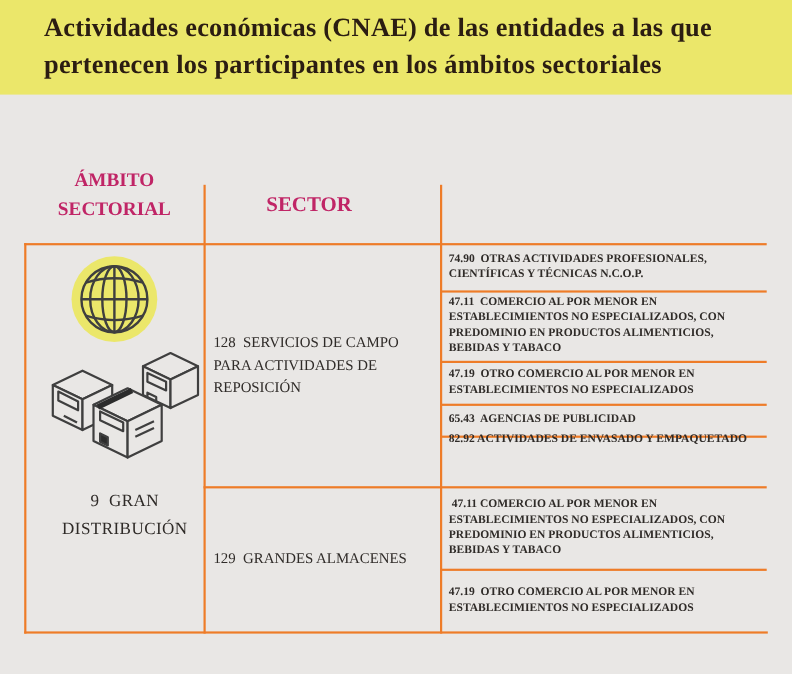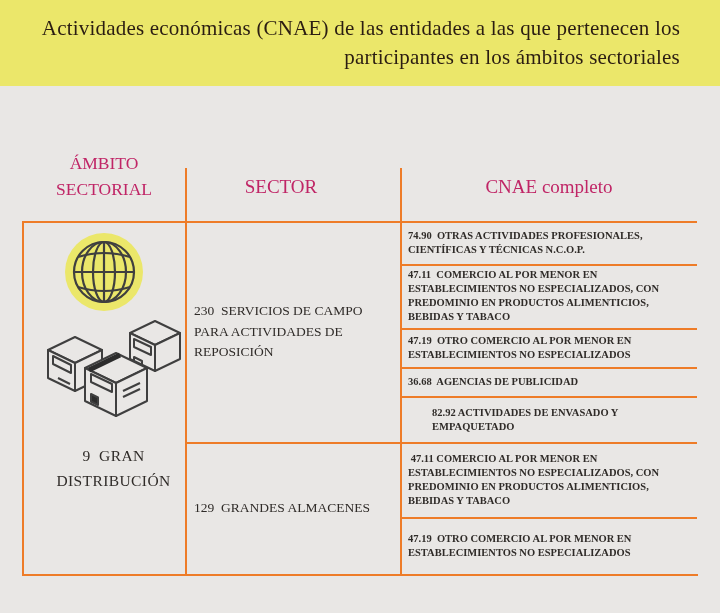--- a/index.html
+++ b/index.html
@@ -11,41 +11,41 @@
     --body-text:#2f2b28;
   }
   *{box-sizing:border-box;margin:0;padding:0;}
   html,body{width:720px;}
   body{font-family:"Liberation Serif","DejaVu Serif",serif;}
   .screen{position:relative;width:720px;height:613px;background:var(--background);overflow:hidden;}
 
   
   .banner{position:absolute;left:0;top:0;width:720px;height:86px;background:var(--banner-yellow);
           display:flex;align-items:center;justify-content:center;}
-  .banner .title{width:640px;text-align:right;font-weight:normal;font-size:21px;line-height:1.38;
+  .banner .title{width:640px;text-align:left;font-weight:bold;font-size:24px;line-height:1.38;
                  color:var(--title-text);letter-spacing:.2px;}
 
   
   .hline,.vline{position:absolute;background:var(--line-orange);}
   .hline{height:2px;}
   .vline{width:2px;}
   .l-header{left:22px;top:221px;width:675px;}
   .l-bottom{left:22px;top:574px;width:676px;}
   .l-left{left:22px;top:221px;height:355px;}
   .l-col1{left:185px;top:168px;height:408px;}
   .l-col2{left:400px;top:168px;height:408px;}
   .l-sector{left:185px;top:442px;width:512px;}
   .l-r1{left:401px;top:264px;width:296px;}
   .l-r2{left:401px;top:328px;width:296px;}
   .l-r3{left:401px;top:367px;width:296px;}
   .l-r4{left:401px;top:396px;width:296px;}
   .l-r6{left:401px;top:517px;width:296px;}
 
   
-  .colhead{position:absolute;color:var(--header-pink);font-weight:normal;text-align:center;}
+  .colhead{position:absolute;color:var(--header-pink);font-weight:bold;text-align:center;}
   .h-ambito{left:30px;top:150px;width:148px;font-size:17.5px;line-height:1.5;}
   .h-sector{left:186px;top:176px;width:190px;font-size:19px;}
   .h-cnae{left:401px;top:176px;width:296px;font-size:19px;}
 
   
   .icon-wrap{position:absolute;left:28px;top:228px;width:162px;height:200px;}
   .ambito-label{position:absolute;left:24px;top:444px;width:179px;text-align:center;
                 font-size:15.5px;line-height:1.6;color:var(--body-text);letter-spacing:.4px;
                 white-space:pre-wrap;}
 
@@ -57,21 +57,21 @@
   .s-129{top:443px;height:131px;}
 
   
   .cnae-row{position:absolute;left:401px;width:296px;display:flex;align-items:center;}
   .cnae-row .txt{padding-left:7px;width:280px;font-size:10.5px;line-height:1.32;
                  color:var(--body-text);white-space:pre-wrap;font-weight:bold;}
   .r1{top:222px;height:42px;}
   .r2{top:264px;height:64px;}
   .r3{top:328px;height:39px;}
   .r4{top:367px;height:29px;}
-  .r5{top:396px;height:47px;padding-left:24px;}
+  .r5{top:376px;height:47px;}
   .r6{top:443px;height:74px;}
   .r7{top:517px;height:57px;}
 </style>
 </head>
 <body>
 
 <div class="screen">
 
   <div class="banner">
     <div class="title">Actividades económicas (CNAE) de las entidades a las que pertenecen los participantes en los ámbitos sectoriales</div>
@@ -84,21 +84,20 @@
   <div class="vline l-col2"></div>
   <div class="hline l-sector"></div>
   <div class="hline l-r1"></div>
   <div class="hline l-r2"></div>
   <div class="hline l-r3"></div>
   <div class="hline l-r4"></div>
   <div class="hline l-r6"></div>
 
   <div class="colhead h-ambito">ÁMBITO SECTORIAL</div>
   <div class="colhead h-sector">SECTOR</div>
-  <div class="colhead h-cnae">CNAE completo</div>
 
   <div class="icon-wrap">
     <svg width="162" height="200" viewBox="0 0 162 200" xmlns="http://www.w3.org/2000/svg">
       <g>
         <circle cx="76" cy="44" r="39" fill="var(--banner-yellow)"></circle>
         <g fill="none" stroke="#3f3f3f" stroke-width="2.2">
           <circle cx="76" cy="44" r="30"></circle>
           <ellipse cx="76" cy="44" rx="11" ry="30"></ellipse>
           <ellipse cx="76" cy="44" rx="22" ry="30"></ellipse>
           <line x1="76" y1="14" x2="76" y2="74"></line>
@@ -128,37 +127,37 @@
         <path d="M63,146 L84,156 L84,164 L63,154 Z" fill="none"></path>
         <path d="M63,166 L70,169.5 L70,177 L63,173.5 Z" fill="#2c2c2c"></path>
         <path d="M95,163 L112,155" fill="none"></path>
         <path d="M95,169 L112,161" fill="none"></path>
       </g>
     </svg>
   </div>
   <div class="ambito-label">9  GRAN DISTRIBUCIÓN</div>
 
   <div class="sector-cell s-128">
-    <div class="txt">230  SERVICIOS DE CAMPO PARA ACTIVIDADES DE REPOSICIÓN</div>
+    <div class="txt">128  SERVICIOS DE CAMPO PARA ACTIVIDADES DE REPOSICIÓN</div>
   </div>
   <div class="sector-cell s-129">
     <div class="txt">129  GRANDES ALMACENES</div>
   </div>
 
   <div class="cnae-row r1">
     <div class="txt">74.90  OTRAS ACTIVIDADES PROFESIONALES, CIENTÍFICAS Y TÉCNICAS N.C.O.P.</div>
   </div>
   <div class="cnae-row r2">
     <div class="txt">47.11  COMERCIO AL POR MENOR EN ESTABLECIMIENTOS NO ESPECIALIZADOS, CON PREDOMINIO EN PRODUCTOS ALIMENTICIOS, BEBIDAS Y TABACO</div>
   </div>
   <div class="cnae-row r3">
     <div class="txt">47.19  OTRO COMERCIO AL POR MENOR EN ESTABLECIMIENTOS NO ESPECIALIZADOS</div>
   </div>
   <div class="cnae-row r4">
-    <div class="txt">36.68  AGENCIAS DE PUBLICIDAD</div>
+    <div class="txt">65.43  AGENCIAS DE PUBLICIDAD</div>
   </div>
   <div class="cnae-row r5">
     <div class="txt">82.92 ACTIVIDADES DE ENVASADO Y EMPAQUETADO</div>
   </div>
 
   <div class="cnae-row r6">
     <div class="txt"> 47.11 COMERCIO AL POR MENOR EN ESTABLECIMIENTOS NO ESPECIALIZADOS, CON PREDOMINIO EN PRODUCTOS ALIMENTICIOS, BEBIDAS Y TABACO</div>
   </div>
   <div class="cnae-row r7">
     <div class="txt">47.19  OTRO COMERCIO AL POR MENOR EN ESTABLECIMIENTOS NO ESPECIALIZADOS</div>

